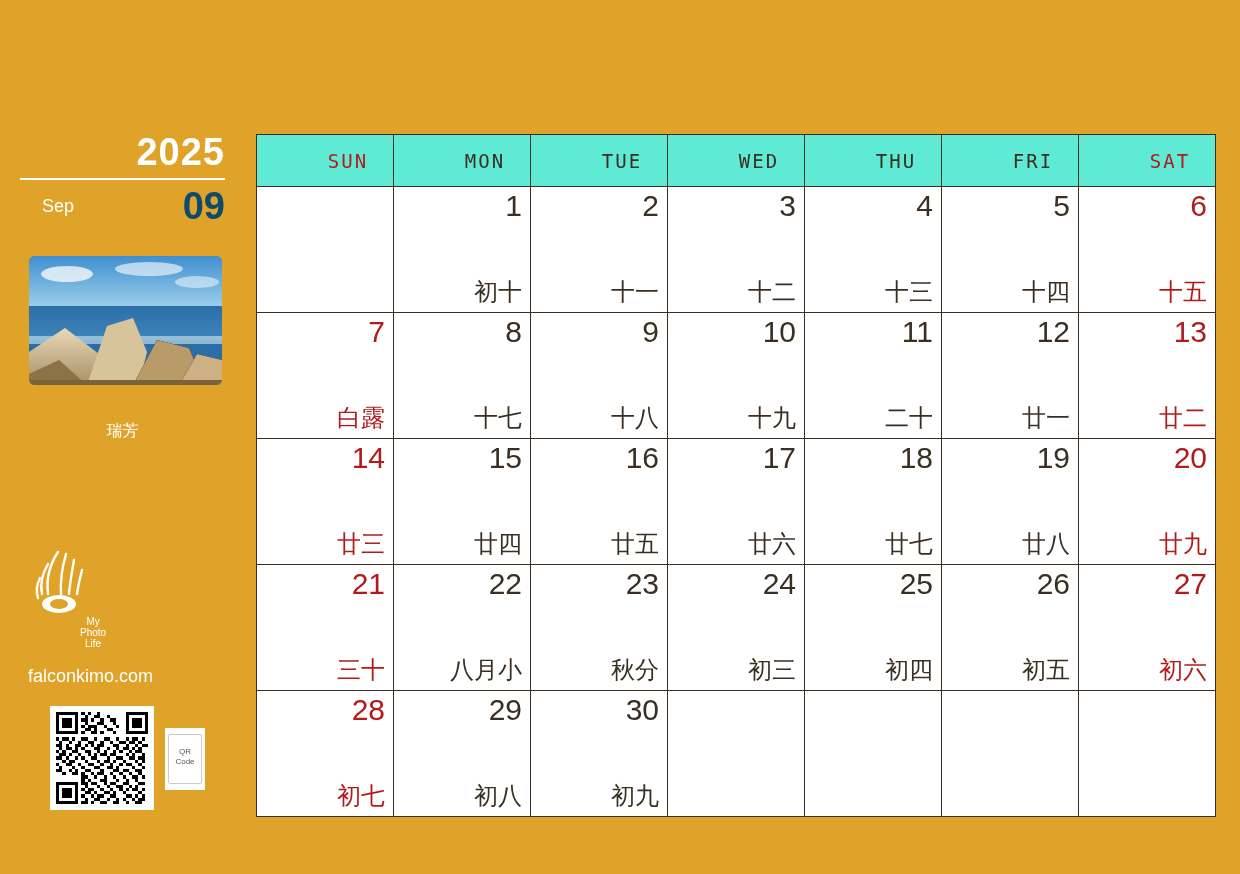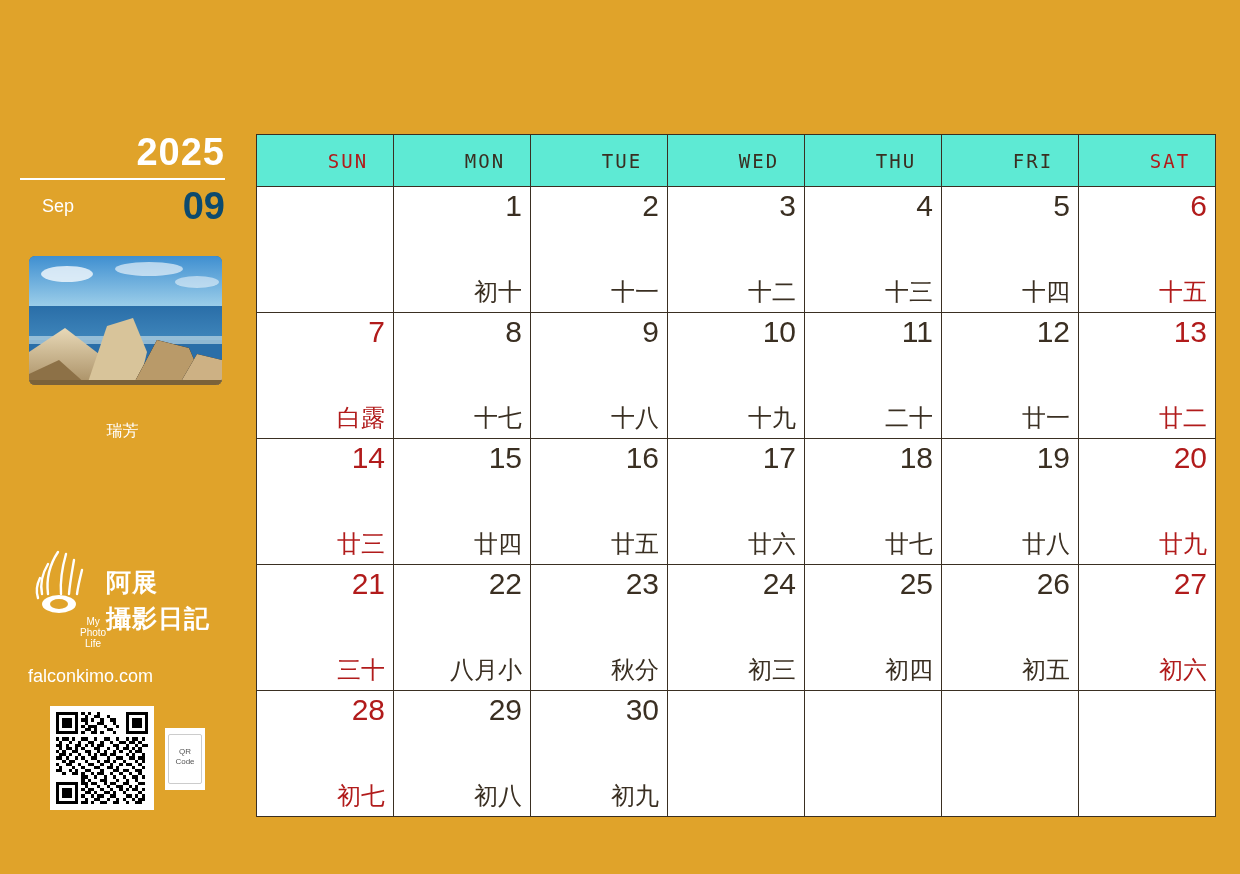--- a/index.html
+++ b/index.html
@@ -289,24 +289,20 @@
             <path d="M12 30 C8 38, 8 44, 10 50"></path>
           </g>
           <ellipse cx="31" cy="56" rx="17" ry="9" fill="#ffffff"></ellipse>
           <ellipse cx="31" cy="56" rx="9" ry="5" fill="#e0a32a"></ellipse>
         </svg>
       </div>
       <div id="logo-sub">
         <div>My</div>
         <div>Photo</div>
         <div>Life</div>
-      </div>
-      <div id="logo-title">
-        <div>阿展</div>
-        <div>攝影日記</div>
       </div>
     </div>
 
     <div id="site-url">falconkimo.com</div>
 
     <div id="qr-row">
       <div id="qr-code">
         <svg width="92" height="92" viewBox="0 0 29 29" xmlns="http://www.w3.org/2000/svg" shape-rendering="crispEdges">
           <rect width="29" height="29" fill="#ffffff"></rect>
           <g fill="#000000">

